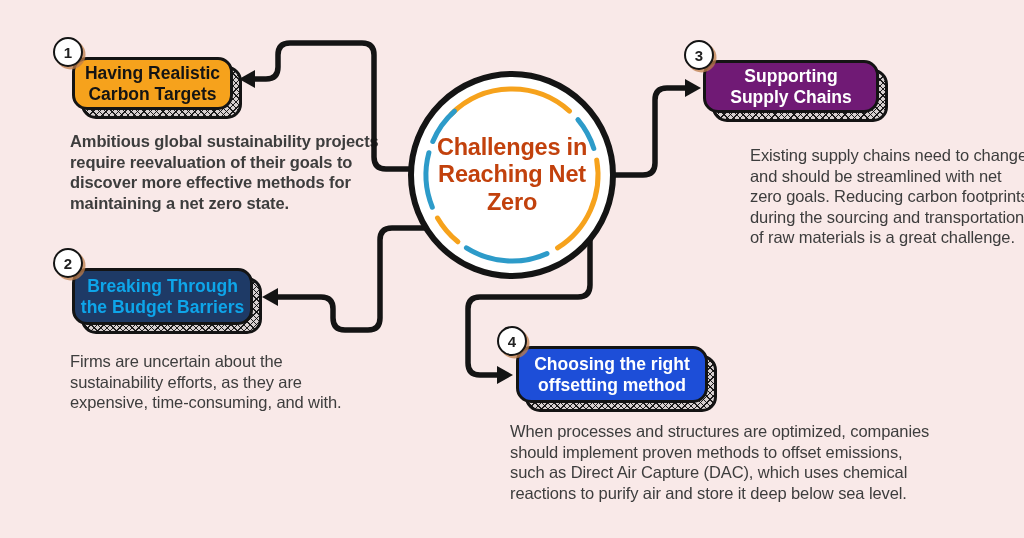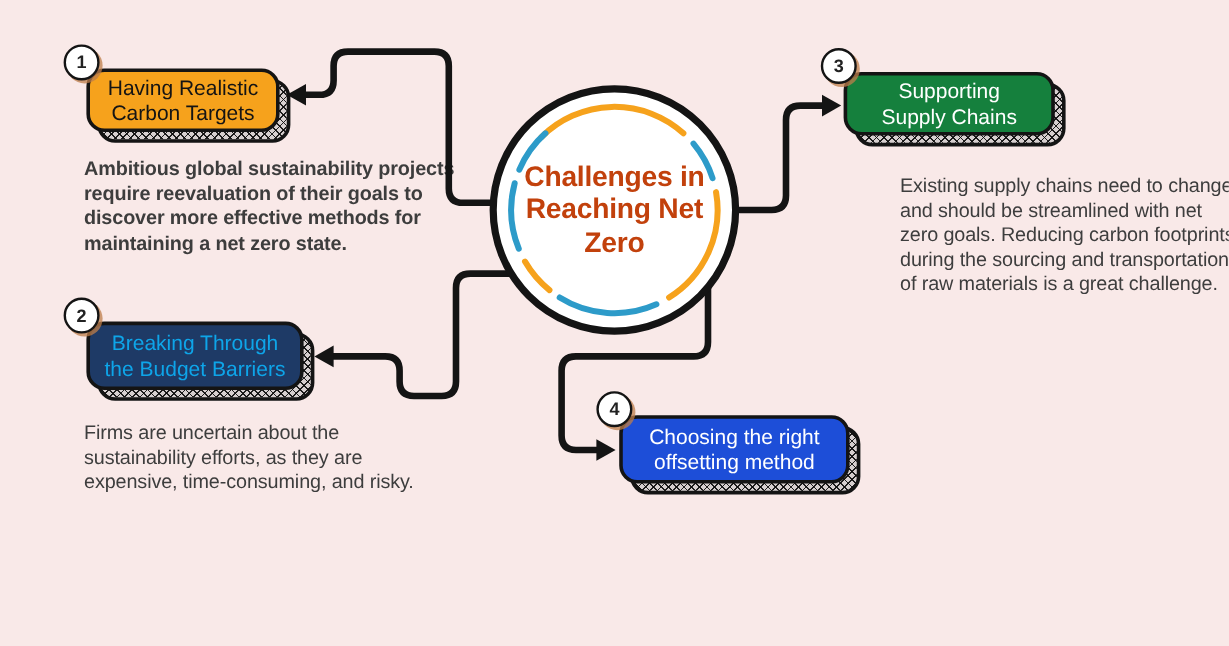--- a/index.html
+++ b/index.html
@@ -72,31 +72,31 @@
   .node-box {
     position: absolute;
     inset: 0;
     border: 3px solid #141414;
     border-radius: 15px;
     display: flex;
     align-items: center;
     justify-content: center;
     text-align: center;
     white-space: pre-line;
-    font-weight: normal;
+    font-weight: bold;
     font-size: 17.5px;
     line-height: 1.18;
   }
   .node1 { left: 72px;  top: 57px;  width: 161px; height: 53px; }
   .node2 { left: 72px;  top: 268px; width: 181px; height: 57px; }
   .node3 { left: 703px; top: 60px;  width: 176px; height: 53px; }
   .node4 { left: 516px; top: 346px; width: 192px; height: 57px; }
   .node1 .node-box { background: #f6a21c; color: #141414; }
   .node2 .node-box { background: #1e3a66; color: #0ea5e9; }
-  .node3 .node-box { background: #15803d; color: #ffffff; }
+  .node3 .node-box { background: #701a75; color: #ffffff; }
   .node4 .node-box { background: #1d4ed8; color: #ffffff; }
 
   .badge {
     position: absolute;
     left: -19px; top: -20px;
     width: 30px; height: 30px;
     border: 2px solid #141414;
     border-radius: 50%;
     background: #ffffff;
     box-shadow: 2.5px 2.5px 0 rgba(190, 125, 75, 0.75);
@@ -178,34 +178,38 @@
 maintaining a net zero state.</p>
 
   <div class="node node2">
     <div class="node-shadow"></div>
     <div class="node-box">Breaking Through
 the Budget Barriers</div>
     <div class="badge">2</div>
   </div>
   <p class="para para2">Firms are uncertain about the
 sustainability efforts, as they are
-expensive, time-consuming, and risky.</p>
+expensive, time-consuming, and with.</p>
 
   <div class="node node3">
     <div class="node-shadow"></div>
     <div class="node-box">Supporting
 Supply Chains</div>
     <div class="badge">3</div>
   </div>
   <p class="para para3">Existing supply chains need to change
 and should be streamlined with net
 zero goals. Reducing carbon footprints
 during the sourcing and transportation
 of raw materials is a great challenge.</p>
 
   <div class="node node4">
     <div class="node-shadow"></div>
     <div class="node-box">Choosing the right
 offsetting method</div>
     <div class="badge">4</div>
   </div>
+  <p class="para para4">When processes and structures are optimized, companies
+should implement proven methods to offset emissions,
+such as Direct Air Capture (DAC), which uses chemical
+reactions to purify air and store it deep below sea level.</p>
 
 </div>
 
 </body></html>

